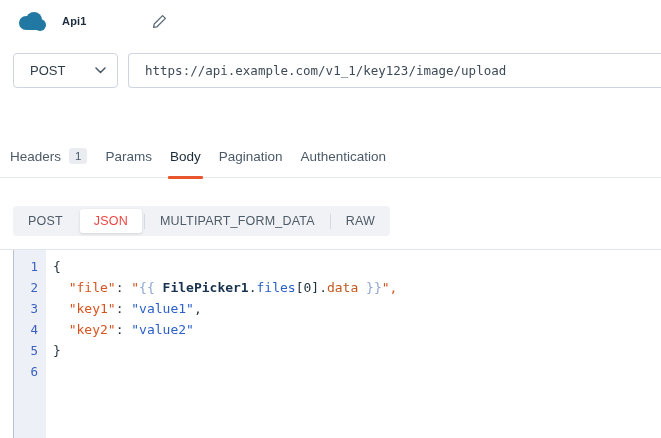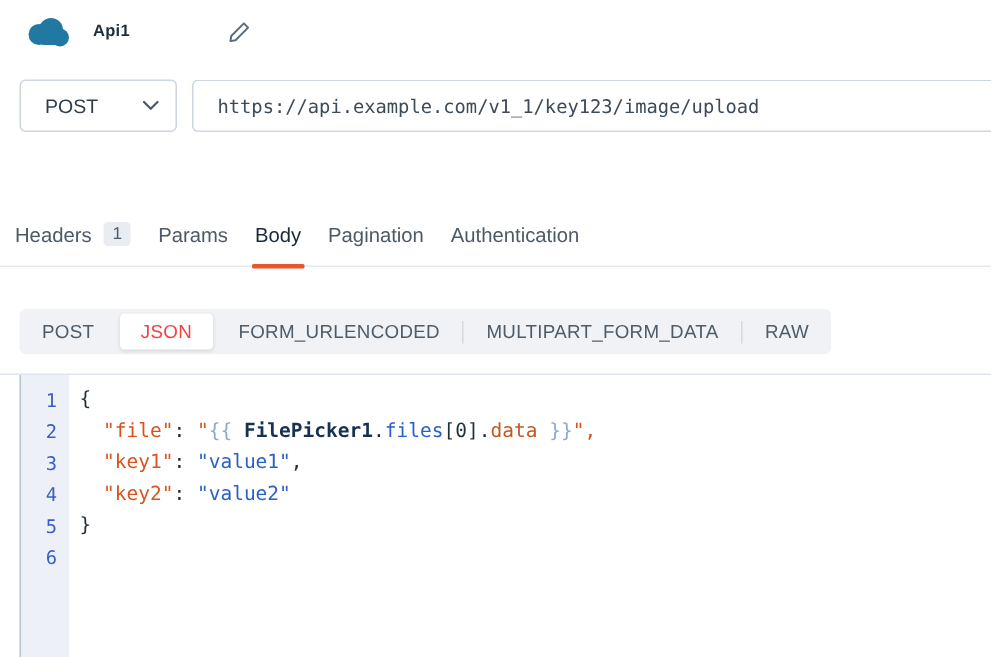--- a/index.html
+++ b/index.html
@@ -110,21 +110,20 @@
     </div>
     <div class="tab">
       <span>Authentication</span>
     </div>
   </div>
 
   <div class="segwrap">
     <div class="segbar">
       <span class="seg">POST</span>
       <span class="seg active">JSON</span>
-      <span class="seg">FORM_URLENCODED</span>
       <span class="seg-div"></span>
       <span class="seg">MULTIPART_FORM_DATA</span>
       <span class="seg-div"></span>
       <span class="seg">RAW</span>
     </div>
   </div>
 
   <div class="editor">
     <div class="gutter">
         <div>1</div>

